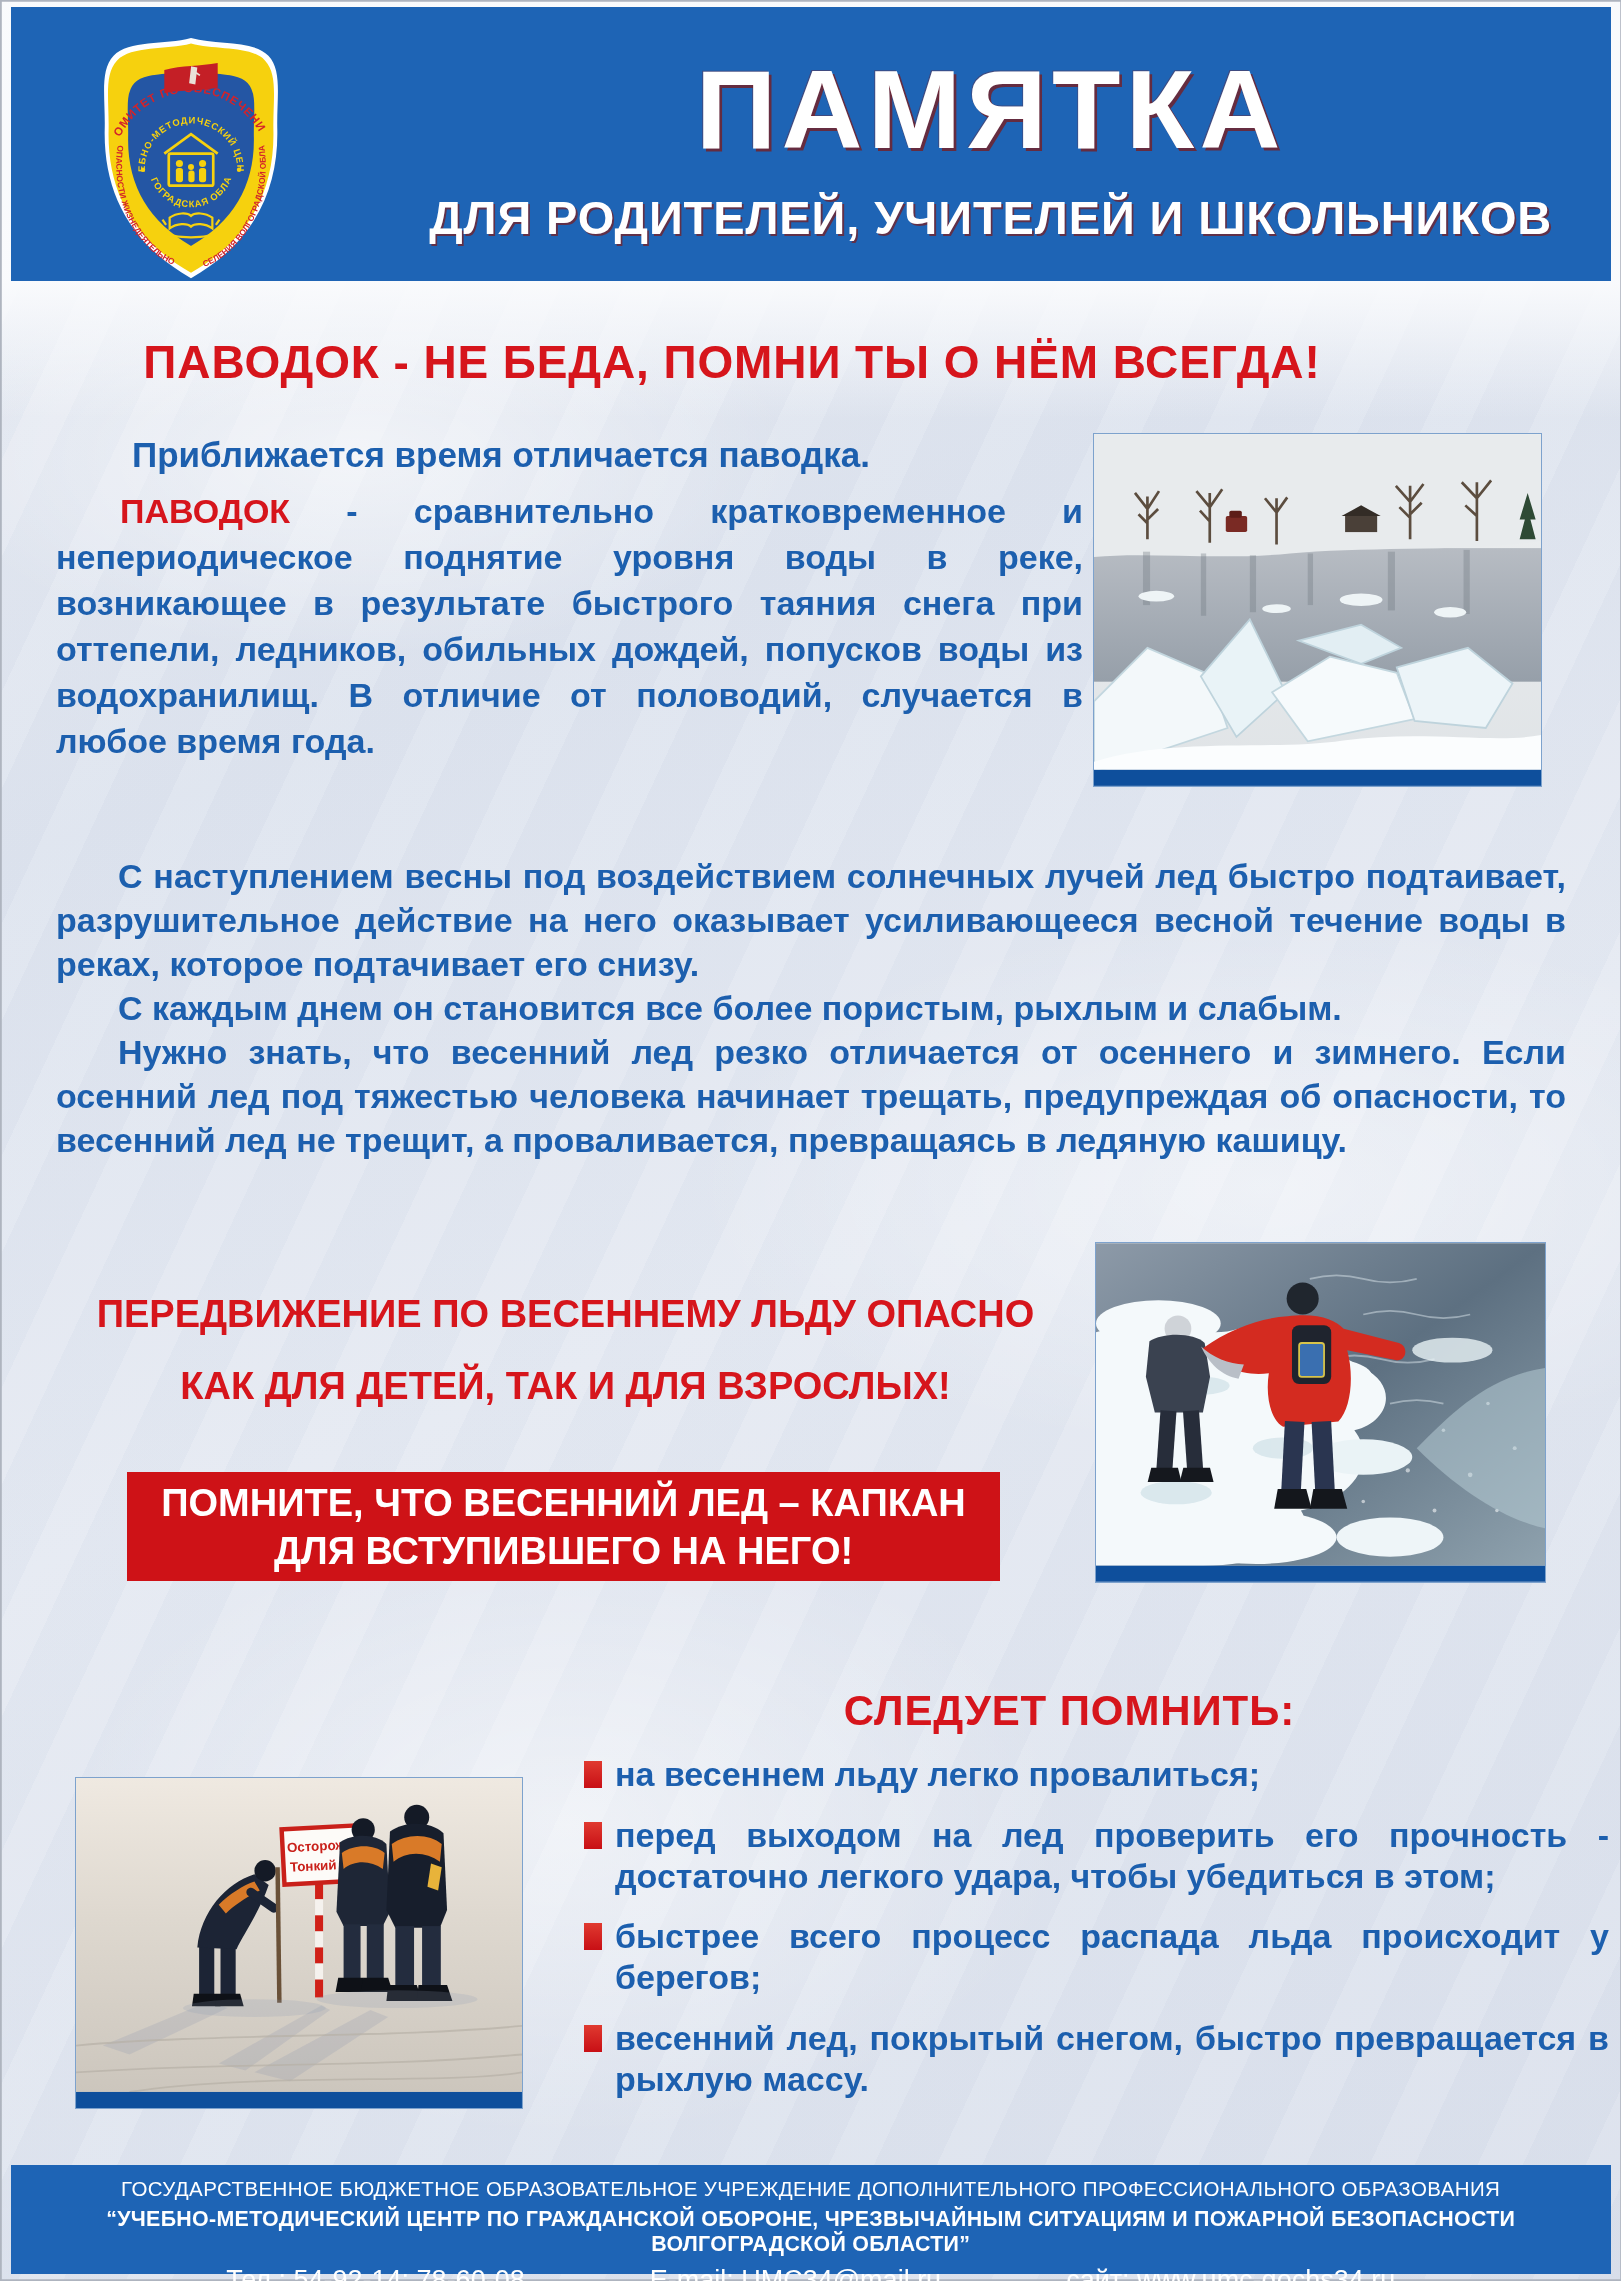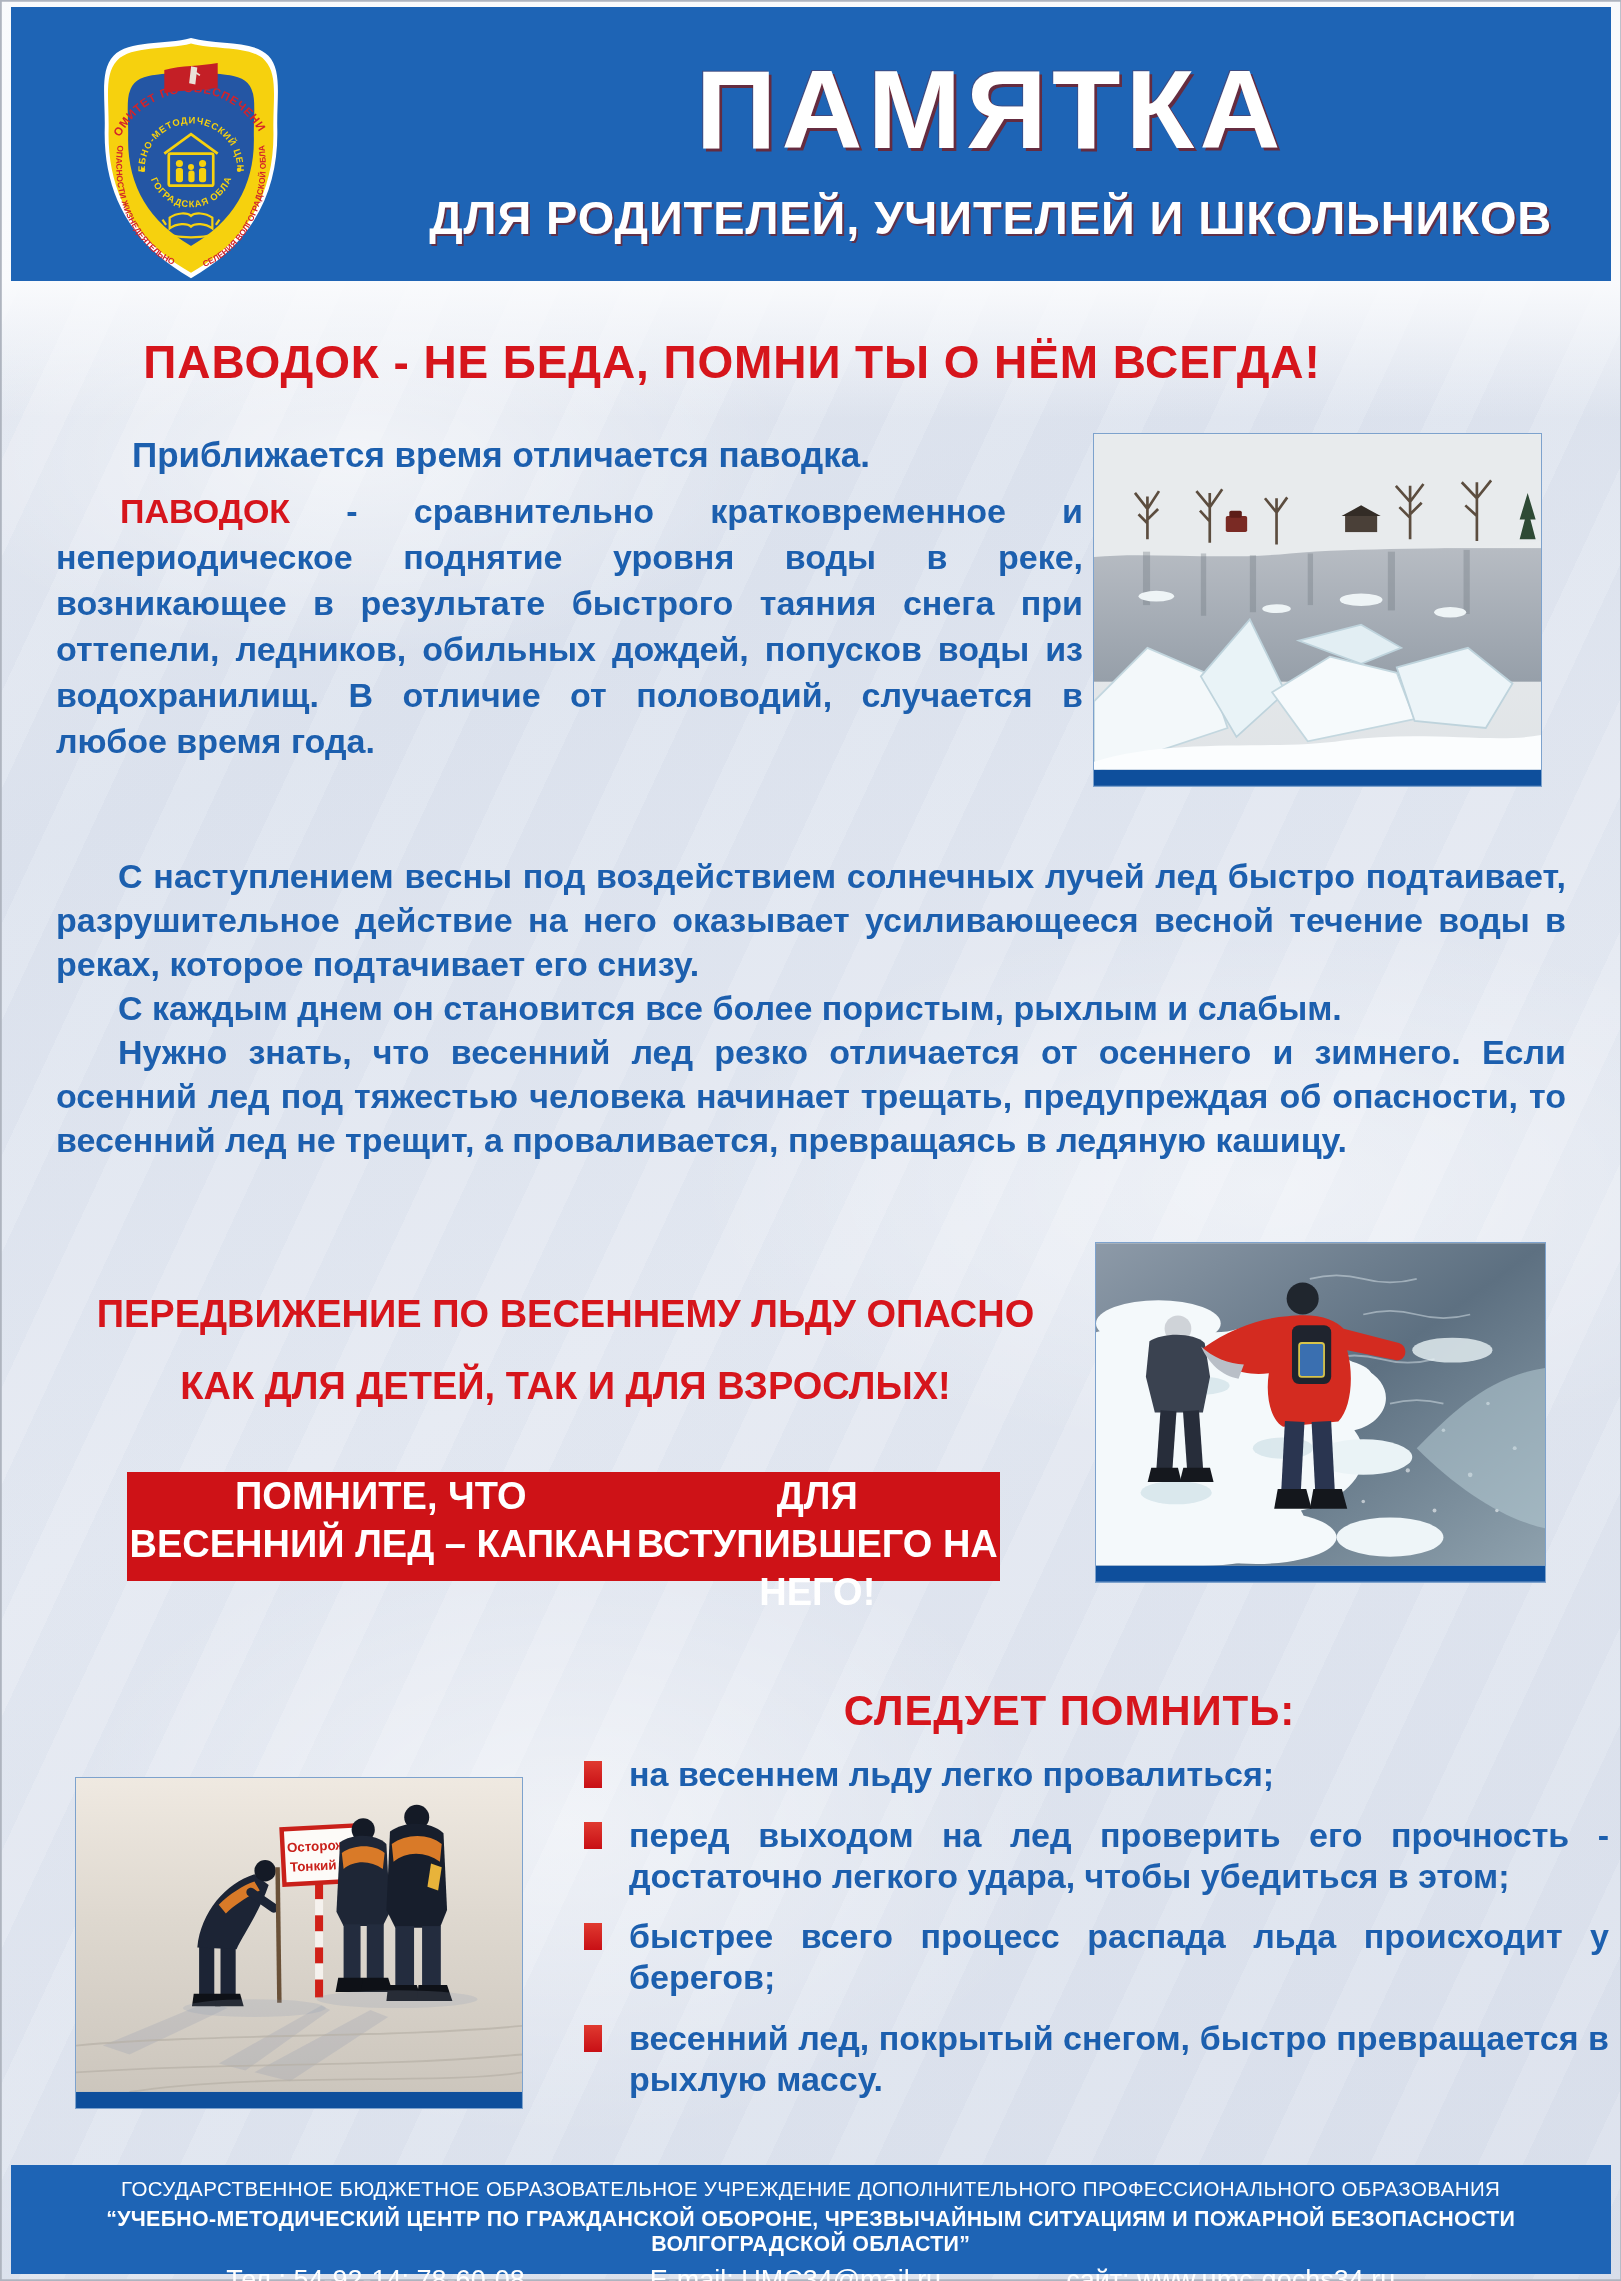--- a/index.html
+++ b/index.html
@@ -55,30 +55,30 @@
   
   .warning{
     left:53px; top:1289px; width:1025px; text-align:center;
     color:#d6151c; font-weight:bold; font-size:38px; line-height:50px;
   }
   .warning .w2{ margin-top:22px; }
 
   .alert-box{
     left:127px; top:1472px; width:873px; height:109px;
     background:#ce1217; color:#fff; font-weight:bold; font-size:38px; line-height:48px;
-    display:flex; flex-direction:row; text-align:center;
+    display:flex; flex-direction:column; justify-content:center; text-align:center;
   }
 
   
   .remember-heading{
     left:535px; top:1687px; width:1069px; text-align:center;
     color:#d6151c; font-weight:bold; font-size:42px; letter-spacing:0.9px;
   }
   .bullets{ left:584px; top:1754px; width:1025px; }
-  .bullet{ display:flex; gap:27px; margin-bottom:19.6px;justify-content:center; }
+  .bullet{ display:flex; gap:13px; margin-bottom:19.6px;justify-content:center; }
   .sq{ flex:0 0 18px; width:18px; height:27px; margin-top:7.1px;
        background:linear-gradient(180deg,#e03a30 0%,#c80f15 100%); }
   .bullet .btext{ flex:1; font-size:34px; line-height:41px; text-align:justify; color:#1c5fae; font-weight:bold;}
 
   
   .photo{ outline:0.9px solid #7da2cd; background:#fff; }
   .photo1{ left:1094px; top:434px; width:447px; height:352px; }
   .photo2{ left:1096px; top:1243px; width:449px; height:339px; }
   .photo3{ left:76px;  top:1778px; width:446px; height:330px; }
 

